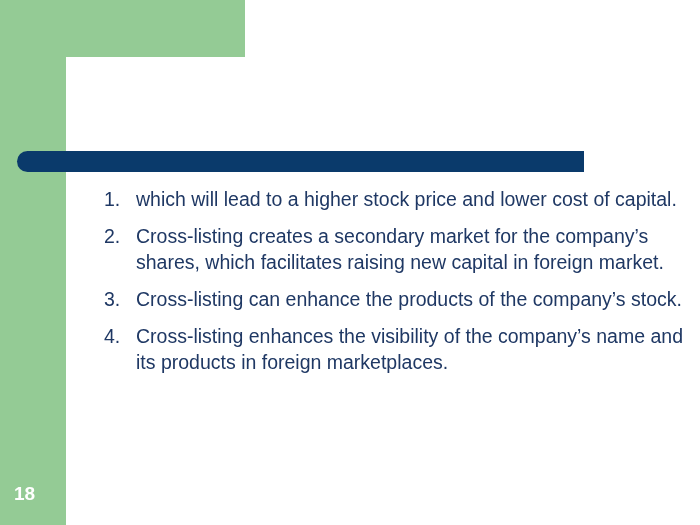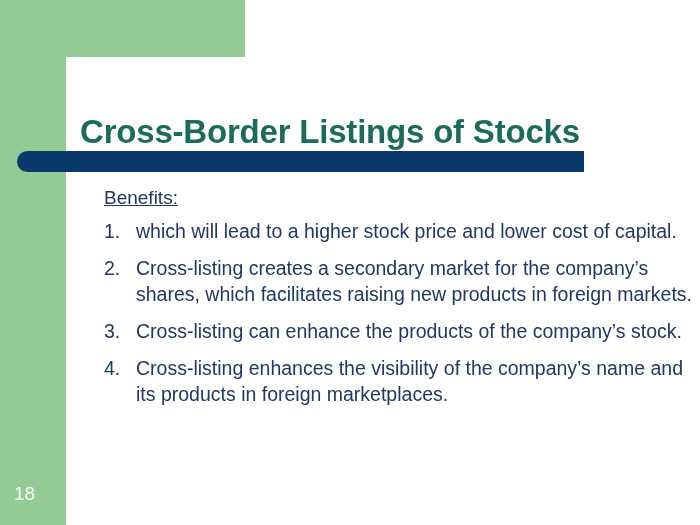--- a/index.html
+++ b/index.html
@@ -114,51 +114,49 @@
     display: block;
   }
 
   
   .page-number {
     position: absolute;
     left: 14px;
     top: 482px;
     color: #ffffff;
     font-size: 19px;
-    font-weight: normal;
+    font-weight: bold;
     line-height: 24px;
   }
 </style>
 </head>
 <body>
 
 <div class="slide">
 
   <div class="green-block"></div>
   <div class="green-strip"></div>
   <div class="white-panel"></div>
 
-  <h1 class="title">Cross-Border Listings of Stocks</h1>
 
   <div class="accent-bar"></div>
 
   <div class="body-area">
 
-    <div class="benefits-heading">Benefits:</div>
 
     <ol class="bullet-list">
 
       <li class="bullet-item">
         <span class="bullet-num">1.</span>
         <span class="bullet-text">which will lead to a higher stock price and lower cost of capital.</span>
       </li>
 
       <li class="bullet-item">
         <span class="bullet-num">2.</span>
-        <span class="bullet-text">Cross-listing creates a secondary market for the company’s shares, which facilitates raising new products in foreign markets.</span>
+        <span class="bullet-text">Cross-listing creates a secondary market for the company’s shares, which facilitates raising new capital in foreign market.</span>
       </li>
 
       <li class="bullet-item">
         <span class="bullet-num">3.</span>
         <span class="bullet-text">Cross-listing can enhance the products of the company’s stock.</span>
       </li>
 
       <li class="bullet-item">
         <span class="bullet-num">4.</span>
         <span class="bullet-text">Cross-listing enhances the visibility of the company’s name and its products in foreign marketplaces.</span>

